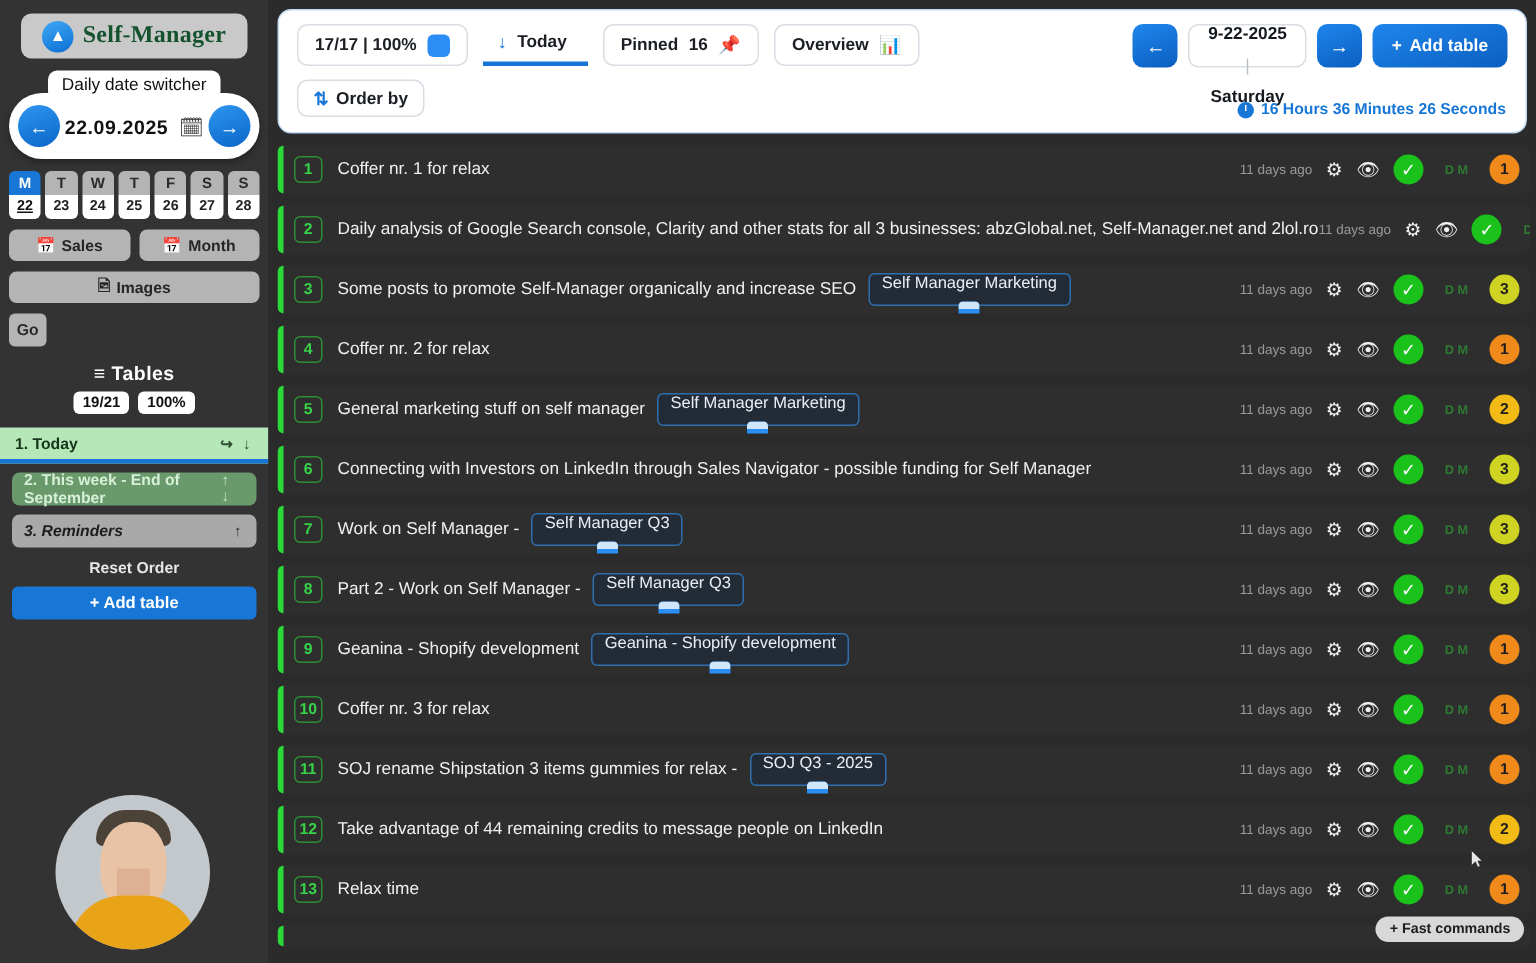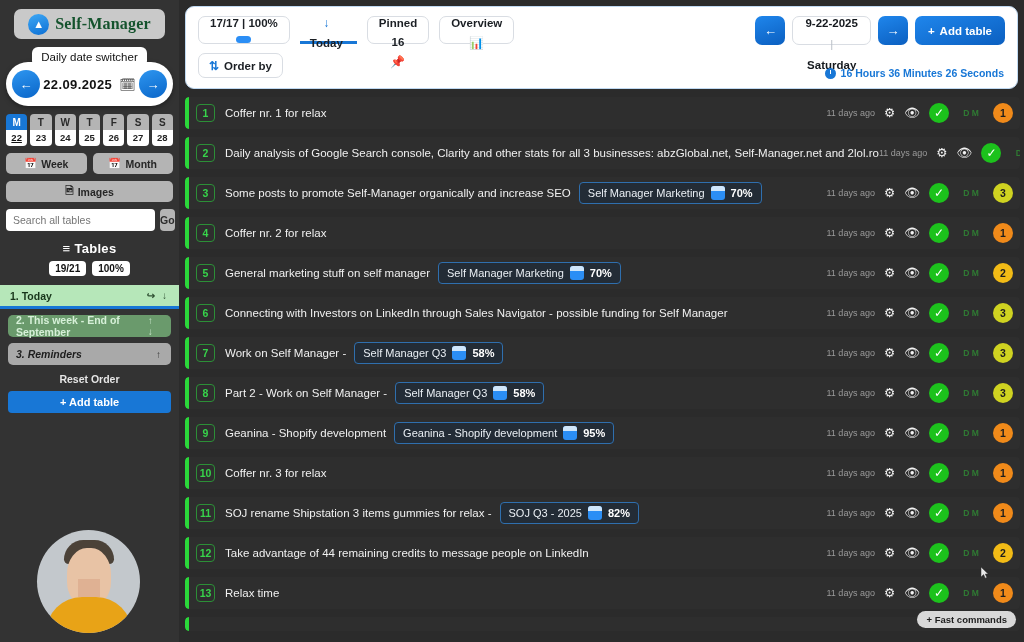--- a/index.html
+++ b/index.html
@@ -130,21 +130,21 @@
 
   .toolbar {
     margin: 6px 6px 0 6px; background: #fff; border: 1px solid #bfd9f2;
     border-radius: 9px; padding: 9px 12px 10px 12px; position: relative;
   }
   .tb-top { display: flex; align-items: center; gap: 10px; }
   .tb-btn {
     background: #fff; border: 1px solid #d9dde3; border-radius: 7px;
     height: 28px; display: inline-flex; align-items: center; gap: 7px;
     padding: 0 11px; font-size: 11.5px; color: #1b1f24; font-family: inherit;
-    cursor: pointer; white-space: nowrap; font-weight: 600; flex-direction: column;
+    cursor: pointer; white-space: nowrap; font-weight: 600;
   }
   .tb-btn.today-btn { border: none; border-bottom: 3px solid #1877d6; border-radius: 0; padding: 0 14px 2px 10px; }
   .blue-sq { width: 15px; height: 15px; border-radius: 4px; background: #2b8ef5; display: inline-block; }
   .ico-blue { color: #1877d6; font-size: 12px; }
   .tb-bottom { margin-top: 9px; display: flex; align-items: center; }
   .orderby {
     background: #fff; border: 1px solid #d9dde3; border-radius: 7px; height: 25px;
     display: inline-flex; align-items: center; gap: 5px; padding: 0 10px;
     font-size: 11.5px; color: #1b1f24; cursor: pointer; font-weight: 600;
   }
@@ -193,21 +193,21 @@
   .task.partial { height: 14px; margin-bottom: 0; }
   .num-badge {
     width: 19px; height: 18px; border: 1.4px solid #2c8f37; border-radius: 4px;
     color: #37d44a; font-size: 10.5px; font-weight: bold;
     display: flex; align-items: center; justify-content: center; flex: 0 0 19px;
   }
   .task-title { color: #f0f0f0; font-size: 11.5px; margin-left: 10px; white-space: nowrap; }
   .proj-chip {
     margin-left: 8px; border: 1px solid #2f6fae; border-radius: 4px;
     height: 22px; display: inline-flex; align-items: center; gap: 6px;
-    padding: 0 8px; background: #232c36; white-space: nowrap;
+    padding: 0 8px; background: #232c36; white-space: nowrap; flex-direction: column;
   }
   .proj-chip .pname { color: #e9eef3; font-size: 11px; }
   .proj-chip .pbar {
     width: 14px; height: 14px; border-radius: 3px; background: #2b8ef5;
     position: relative; overflow: hidden; flex: 0 0 14px;
   }
   .proj-chip .pbar::before {
     content: ""; position: absolute; left: 0; right: 0; top: 0; height: 35%; background: #cfe6fb;
   }
   .proj-chip .ppct { color: #fff; font-size: 11px; font-weight: bold; }
@@ -290,37 +290,36 @@
       </div>
       <div class="daycol">
         <div class="dow">S</div>
         <div class="dnum">28</div>
       </div>
     </div>
 
     <div class="sb-row">
       <button class="sb-btn">
         <span>📅</span>
-        <span>Week</span>
+        <span>Sales</span>
       </button>
       <button class="sb-btn">
         <span>📅</span>
         <span>Month</span>
       </button>
     </div>
 
     <div class="sb-row">
       <button class="sb-btn">
         <span>🖻</span>
         <span>Images</span>
       </button>
     </div>
 
     <div class="search-row">
-      <input class="search-input" type="text" placeholder="Search all tables" style="">
       <button class="go-btn">Go</button>
     </div>
 
     <div class="tables-head">
       <span>≡</span>
       <span>Tables</span>
     </div>
 
     <div class="chips-row">
       <span class="mini-chip">19/21</span>

